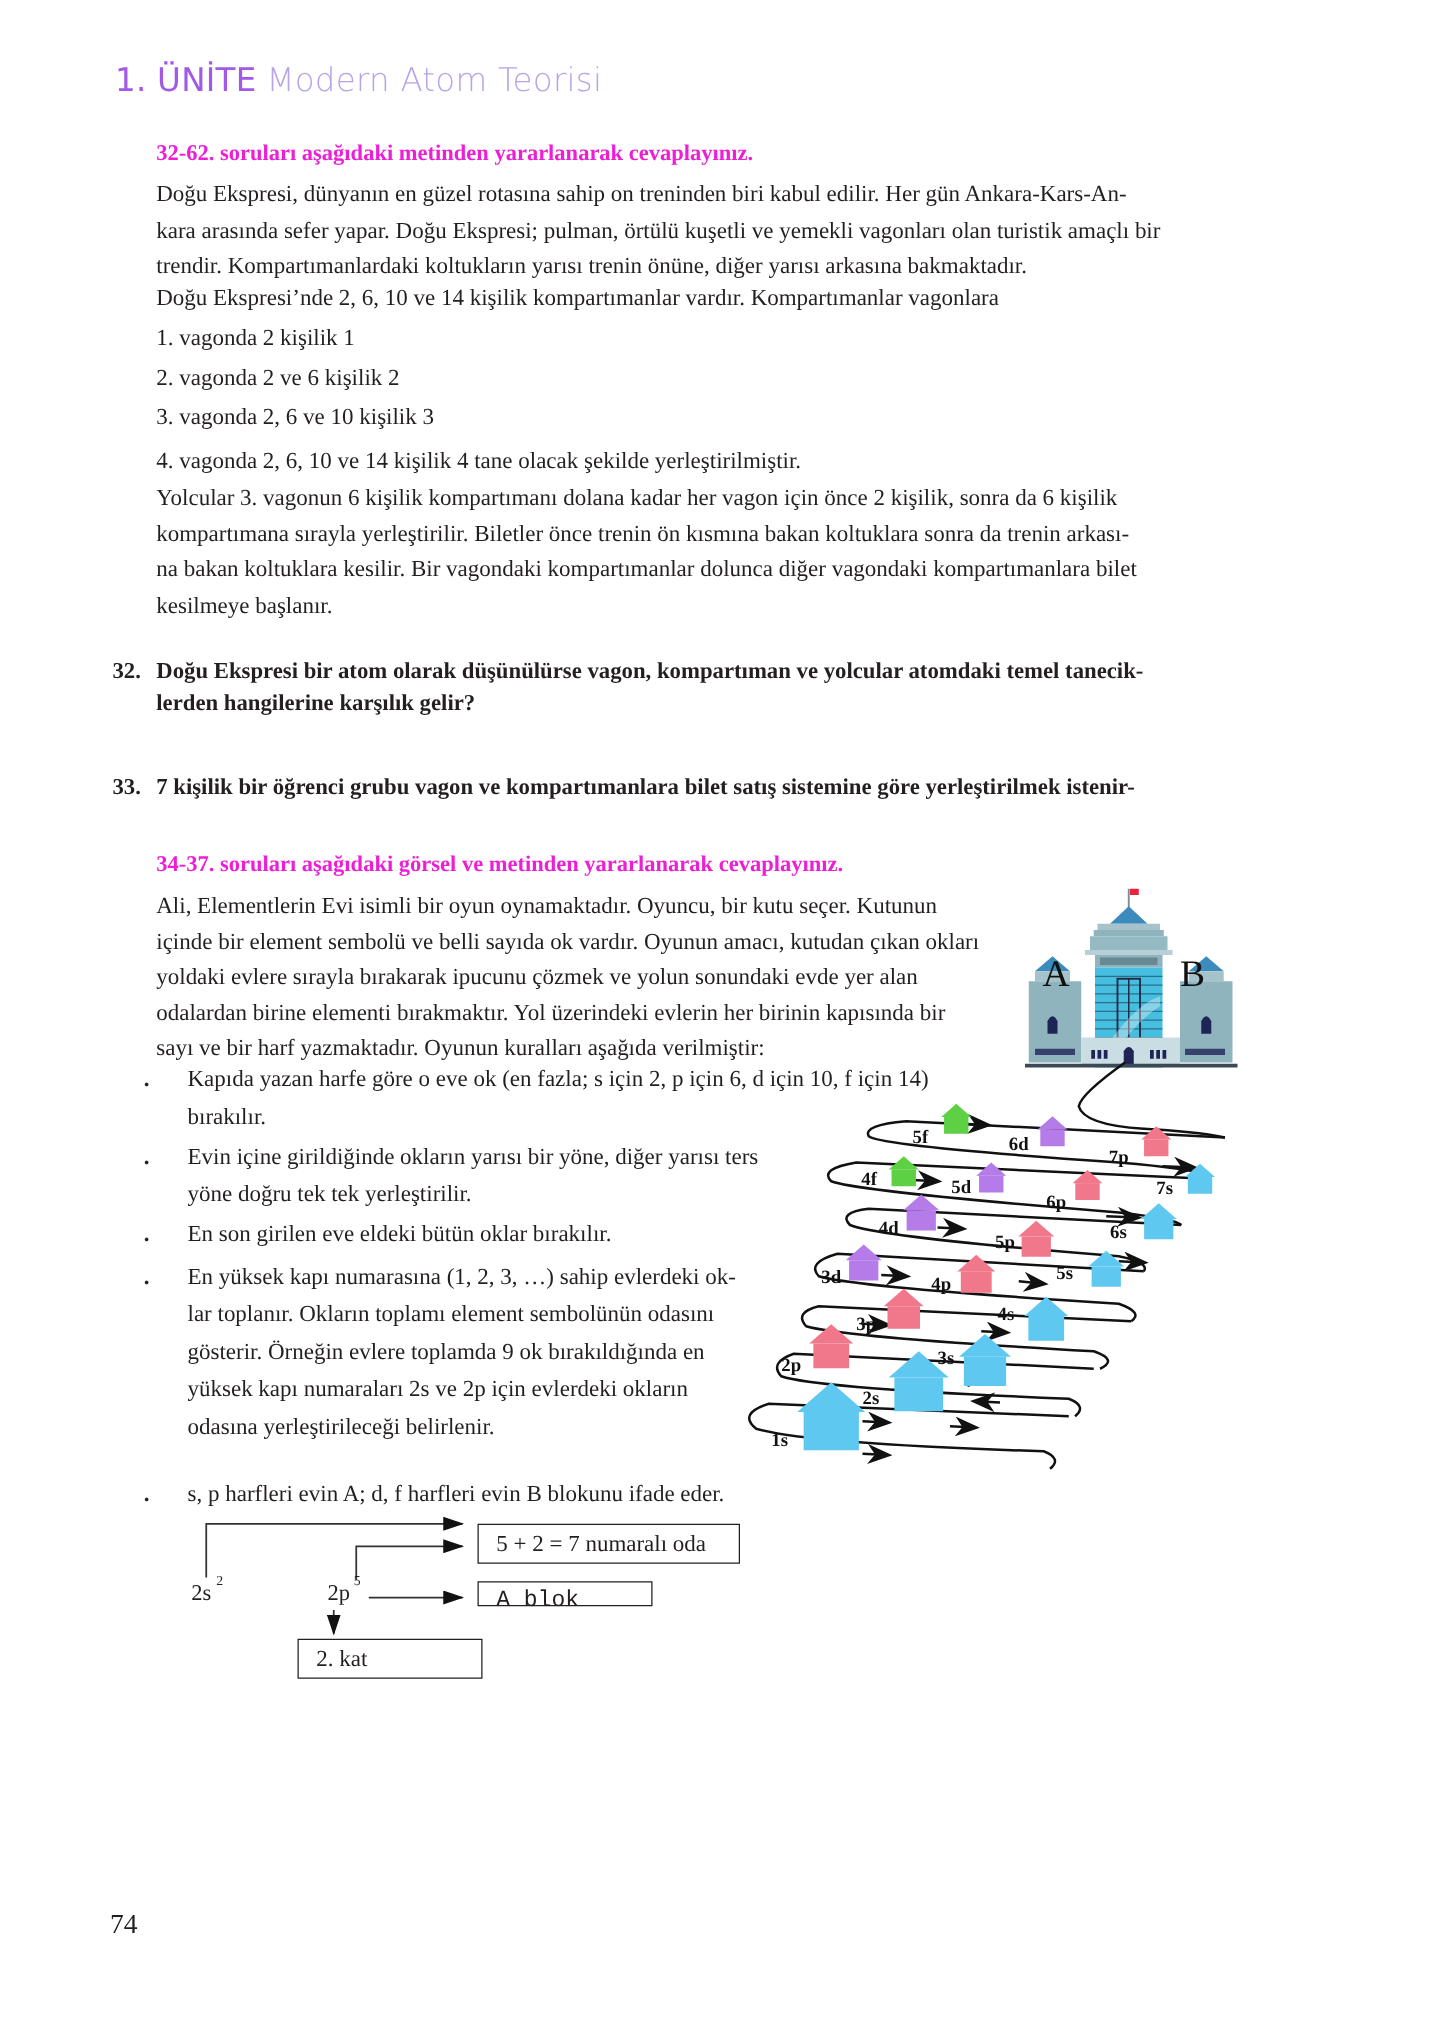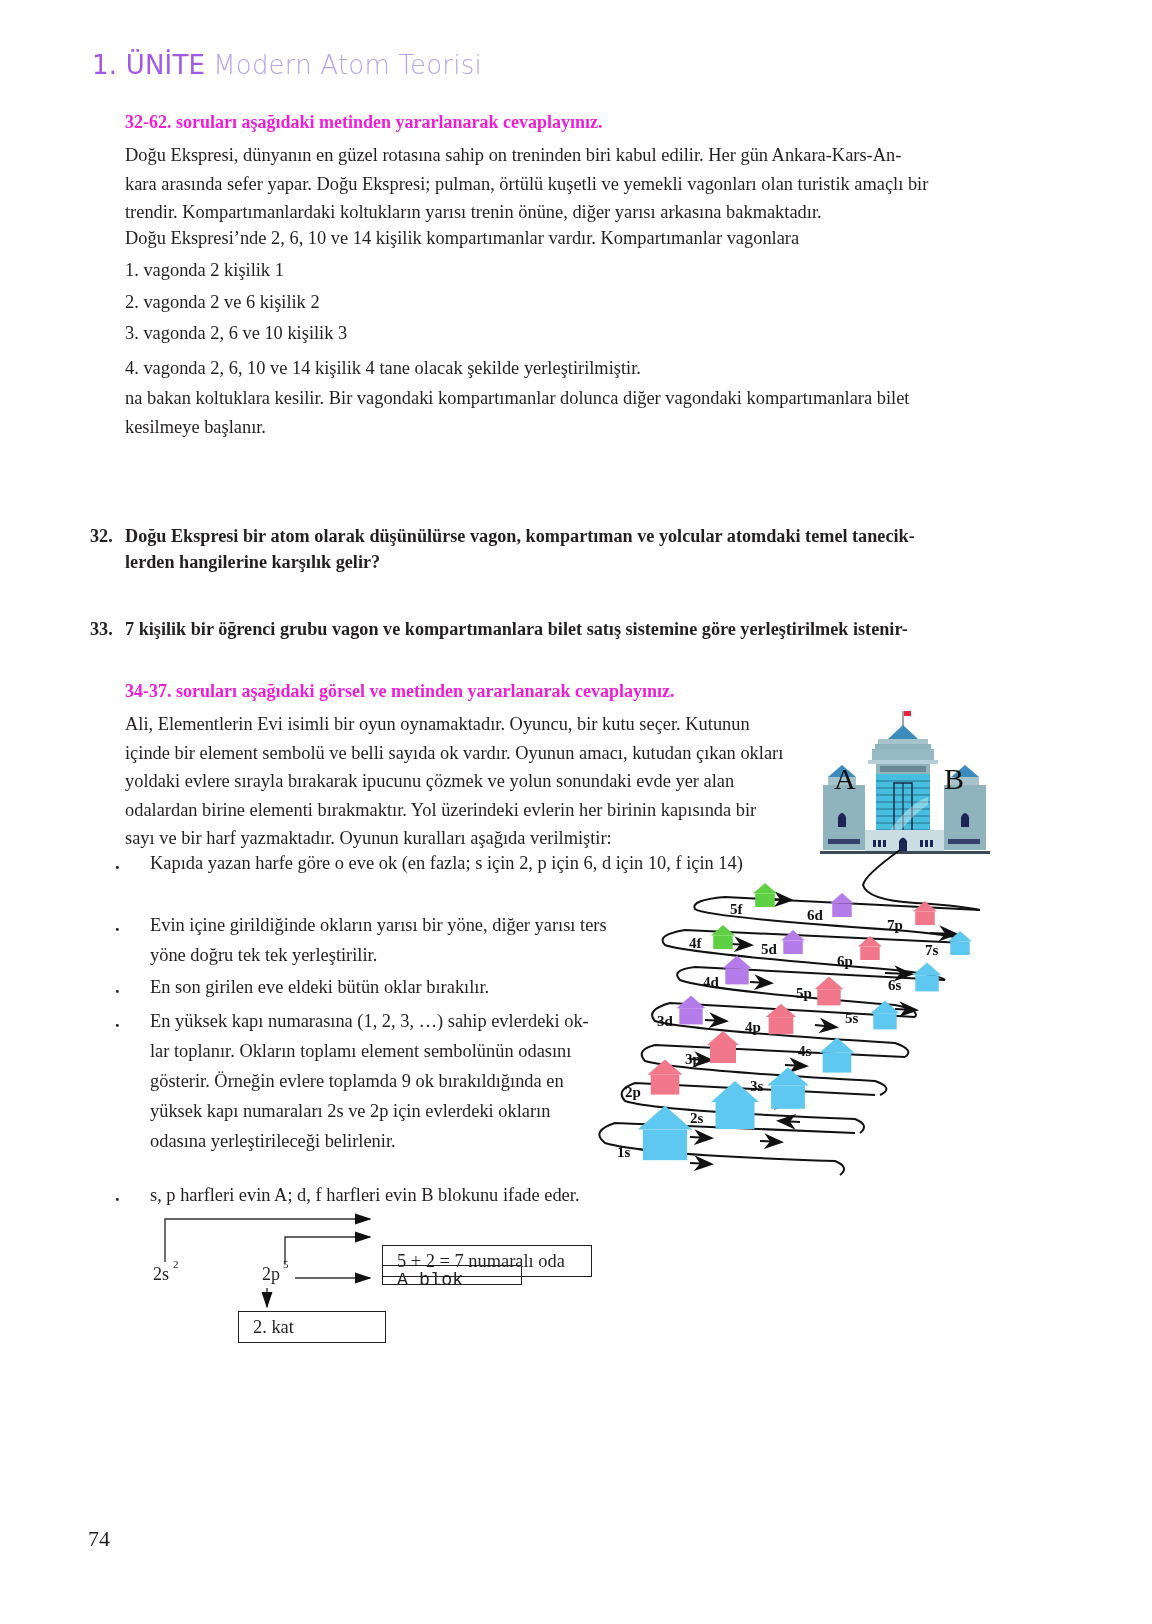--- a/index.html
+++ b/index.html
@@ -36,20 +36,22 @@
   <div>trendir. Kompartımanlardaki koltukların yarısı trenin önüne, diğer yarısı arkasına bakmaktadır.</div>
 </div>
 
 <div class="line" style="top:228px;">Doğu Ekspresi’nde 2, 6, 10 ve 14 kişilik kompartımanlar vardır. Kompartımanlar vagonlara</div>
 <div class="line" style="top:260px;">1. vagonda 2 kişilik 1</div>
 <div class="line" style="top:292px;text-align:center;">2. vagonda 2 ve 6 kişilik 2</div>
 <div class="line" style="top:323px;">3. vagonda 2, 6 ve 10 kişilik 3</div>
 <div class="line" style="top:358px;">4. vagonda 2, 6, 10 ve 14 kişilik 4 tane olacak şekilde yerleştirilmiştir.</div>
 
 <div class="para" style="top:384px;">
+  <div>Yolcular 3. vagonun 6 kişilik kompartımanı dolana kadar her vagon için önce 2 kişilik, sonra da 6 kişilik</div>
+  <div>kompartımana sırayla yerleştirilir. Biletler önce trenin ön kısmına bakan koltuklara sonra da trenin arkası-</div>
   <div>na bakan koltuklara kesilir. Bir vagondaki kompartımanlar dolunca diğer vagondaki kompartımanlara bilet</div>
   <div>kesilmeye başlanır.</div>
 </div>
 
 <div class="q" style="top:523px;">
   <span class="num">32.</span>
   <span class="txt">Doğu Ekspresi bir atom olarak düşünülürse vagon, kompartıman ve yolcular atomdaki temel tanecik-</span>
   <span class="txt">lerden hangilerine karşılık gelir?</span>
 </div>
 
@@ -64,20 +66,21 @@
   <div>Ali, Elementlerin Evi isimli bir oyun oynamaktadır. Oyuncu, bir kutu seçer. Kutunun</div>
   <div>içinde bir element sembolü ve belli sayıda ok vardır. Oyunun amacı, kutudan çıkan okları</div>
   <div>yoldaki evlere sırayla bırakarak ipucunu çözmek ve yolun sonundaki evde yer alan</div>
   <div>odalardan birine elementi bırakmaktır. Yol üzerindeki evlerin her birinin kapısında bir</div>
   <div>sayı ve bir harf yazmaktadır. Oyunun kuralları aşağıda verilmiştir:</div>
 </div>
 
 <div class="bullet-item" style="top:848px;">
   <span class="dot">.</span>
   <span class="btxt">Kapıda yazan harfe göre o eve ok (en fazla; s için 2, p için 6, d için 10, f için 14)</span>
+  <span class="btxt">bırakılır.</span>
 </div>
 
 <div class="bullet-item" style="top:910px;">
   <span class="dot">.</span>
   <span class="btxt">Evin içine girildiğinde okların yarısı bir yöne, diğer yarısı ters</span>
   <span class="btxt">yöne doğru tek tek yerleştirilir.</span>
 </div>
 
 <div class="bullet-item" style="top:972px;">
   <span class="dot">.</span>
@@ -286,17 +289,17 @@
     <polyline points="140,52 140,25 225,25" marker-end="url(#ar2)"></polyline>
     <line x1="150" y1="66" x2="225" y2="66" marker-end="url(#ar2)"></line>
     <line x1="122" y1="76" x2="122" y2="95" marker-end="url(#ar2)"></line>
   </g>
   <text x="8" y="68" font-size="18" fill="#231f20">2s</text>
   <text x="28" y="56" font-size="11" fill="#231f20">2</text>
   <text x="117" y="68" font-size="18" fill="#231f20">2p</text>
   <text x="138" y="56" font-size="11" fill="#231f20">5</text>
 </svg>
 
-<div class="box" style="left:382px; top:1245px; width:210px; height:32px;">5 + 2 = 7 numaralı oda</div>
+<div class="box" style="left:382px; top:1219px; width:210px; height:32px;">5 + 2 = 7 numaralı oda</div>
 <div class="box" style="left:382px; top:1265px; width:140px; height:20px;font-family:Liberation Mono, monospace;">A blok</div>
 <div class="box" style="left:238px; top:1311px; width:148px; height:32px;">2. kat</div>
 
 <div class="pagenum">74</div>
 
 </body></html>

